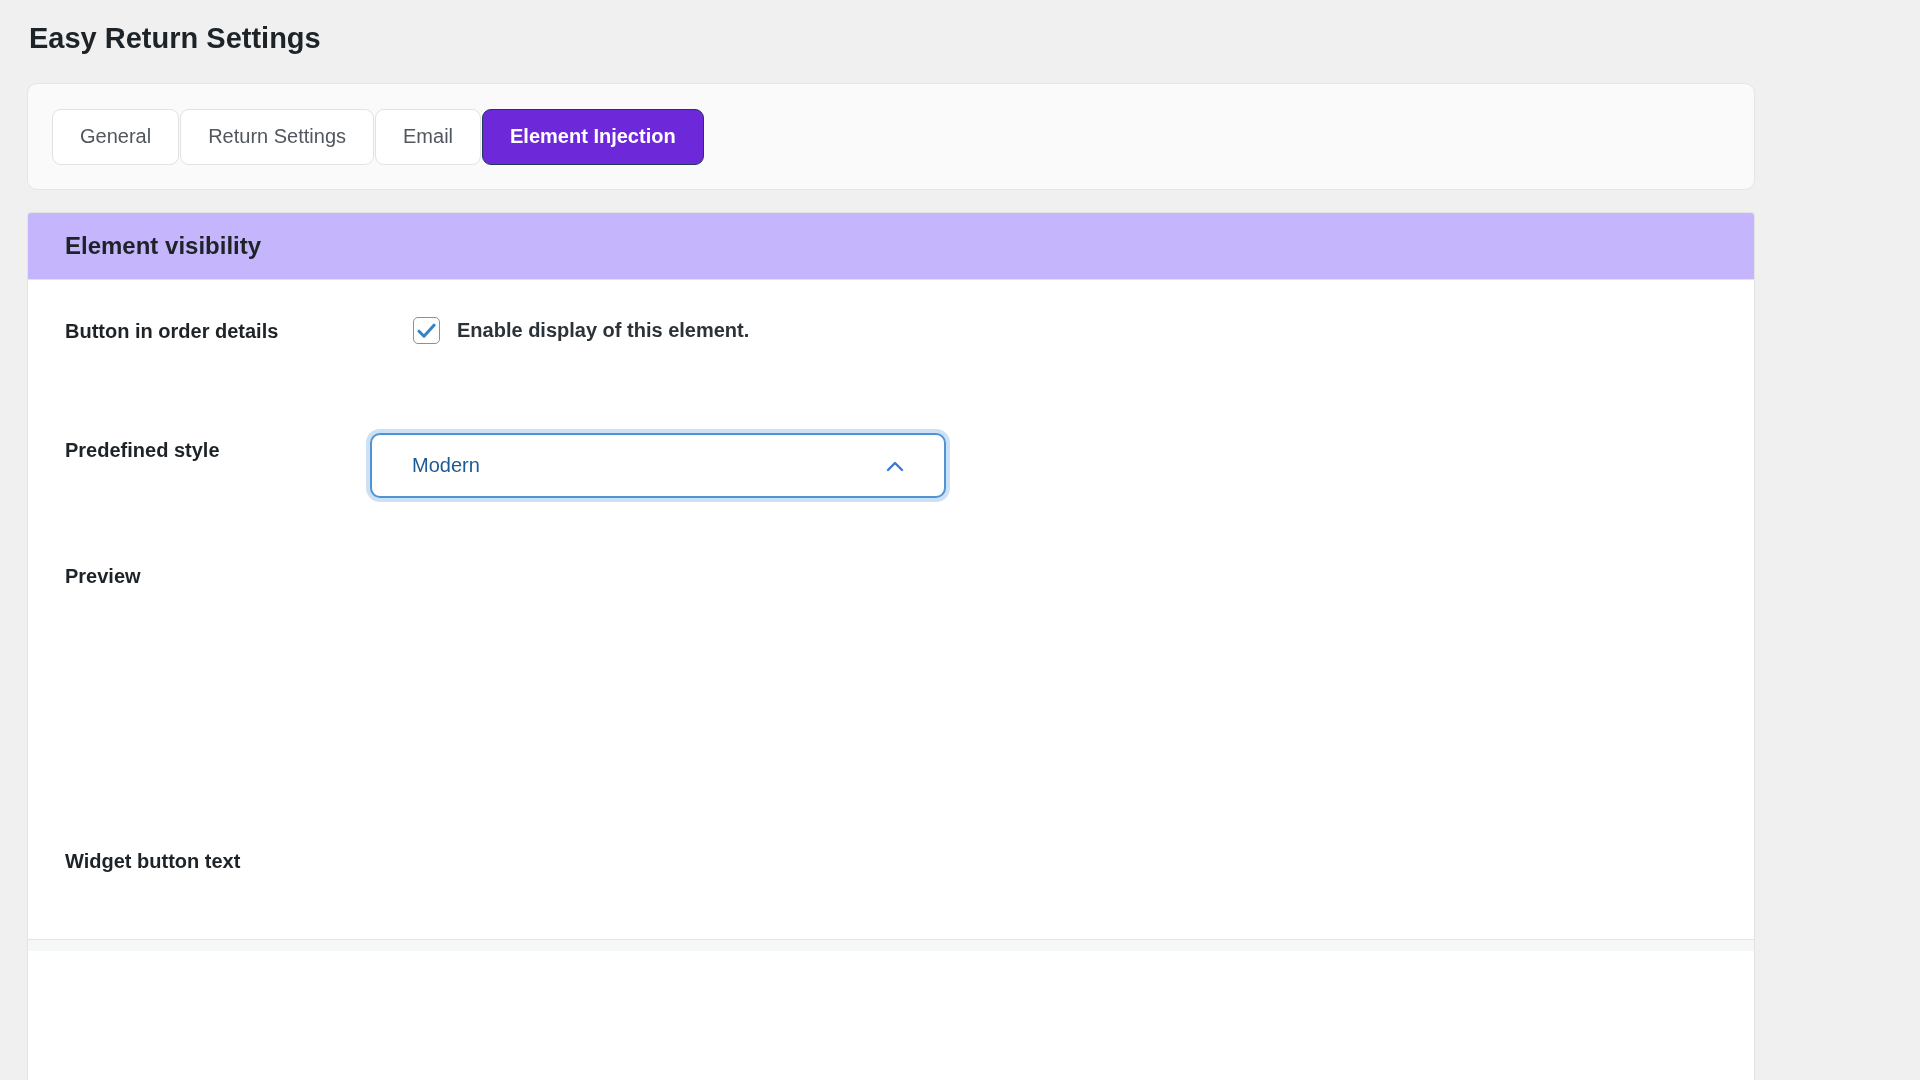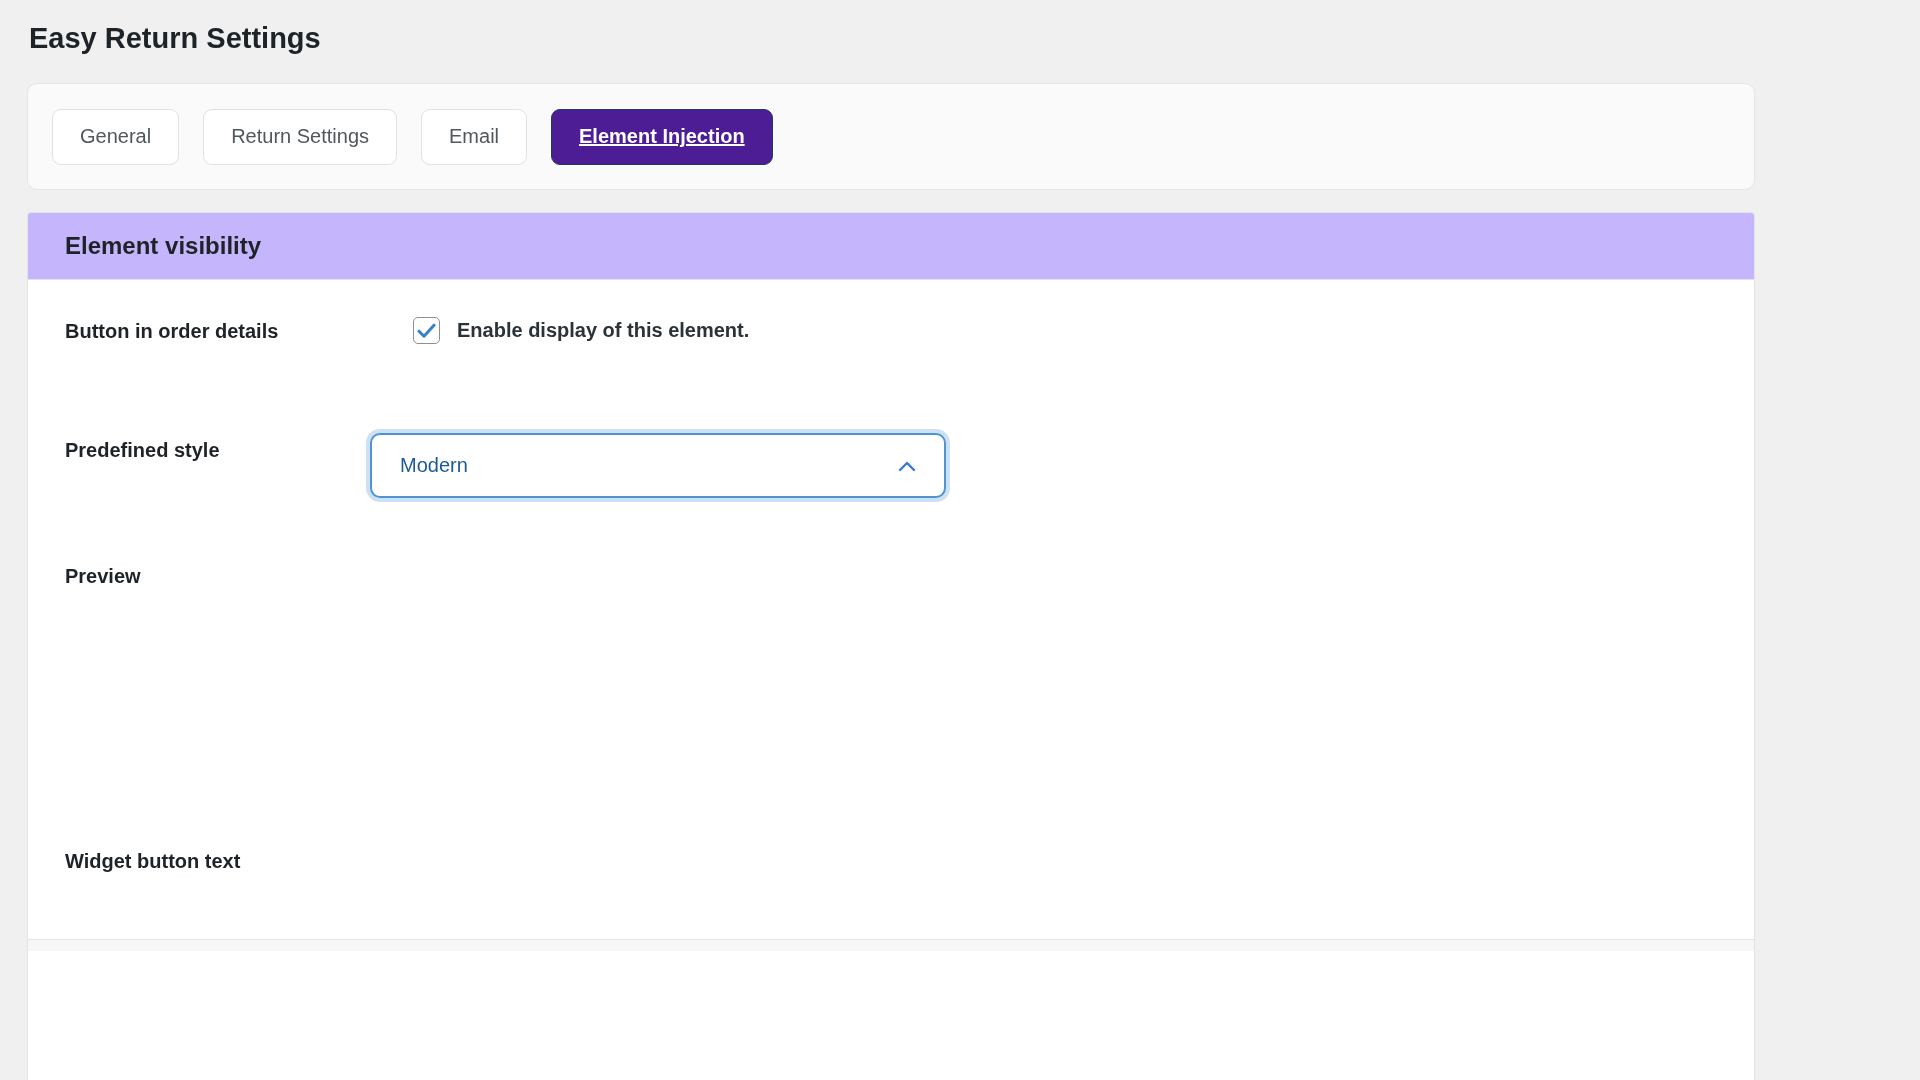--- a/index.html
+++ b/index.html
@@ -12,30 +12,30 @@
     position:relative;
   }
   .page-title {
     position:absolute; left:29px; top:22px;
     font-size:29px; font-weight:700; color:#1d2327;
   }
   
   .tab-card {
     position:absolute; left:27px; top:83px; width:1728px; height:107px;
     background:#fafafa; border:1px solid #e4e5e7; border-radius:10px;
-    display:flex; align-items:center; padding-left:24px; gap:24px;
+    display:flex; align-items:center; padding-left:24px; gap:1px;
   }
   .tab {
     height:56px; padding:0 27px;
     background:#ffffff; border:1px solid #e1e2e4; border-radius:9px;
     font-size:20px; color:#50575e; font-weight:400;
     display:flex; align-items:center; cursor:pointer; white-space:nowrap;
   }
   .tab.active {
-    background:#4c1d95; border-color:#1e3a5f; color:#ffffff; font-weight:700;text-decoration:underline;
+    background:#6d28d9; border-color:#1e3a5f; color:#ffffff; font-weight:700;
   }
   
   .settings-card {
     position:absolute; left:27px; top:212px; width:1728px; height:868px;
     background:#ffffff; border:1px solid #e2e3e5; border-bottom:none;
     border-radius:4px 4px 0 0; overflow:hidden;
   }
   .section-head {
     height:67px; background:#c4b5fd;
     border-bottom:1px solid #e3e4e6;
@@ -59,21 +59,21 @@
     border:1px solid #8c8f94; border-radius:5px;
     display:flex; align-items:center; justify-content:center; cursor:pointer;
   }
   .checkbox svg { display:block; }
   .checkbox-text { font-size:20px; color:#2c3338; margin-left:17px; font-weight:700; }
   
   .select {
     width:576px; height:65px; margin-top:34px;
     background:#fff; border-radius:10px;
     display:flex; align-items:center; justify-content:space-between;
-    padding:0 28px; font-size:20px; cursor:pointer;
+    padding:0 40px; font-size:20px; cursor:pointer;
   }
   .select-focused {
     border:2px solid #4f94d4;
     box-shadow:0 0 0 4px rgba(79,148,212,0.28);
     color:#1e5a96;
   }
   .select-normal {
     border:1px solid #d6d7da;
     box-shadow:0 1px 2px rgba(0,0,0,0.05);
     color:#1e1e1e;

